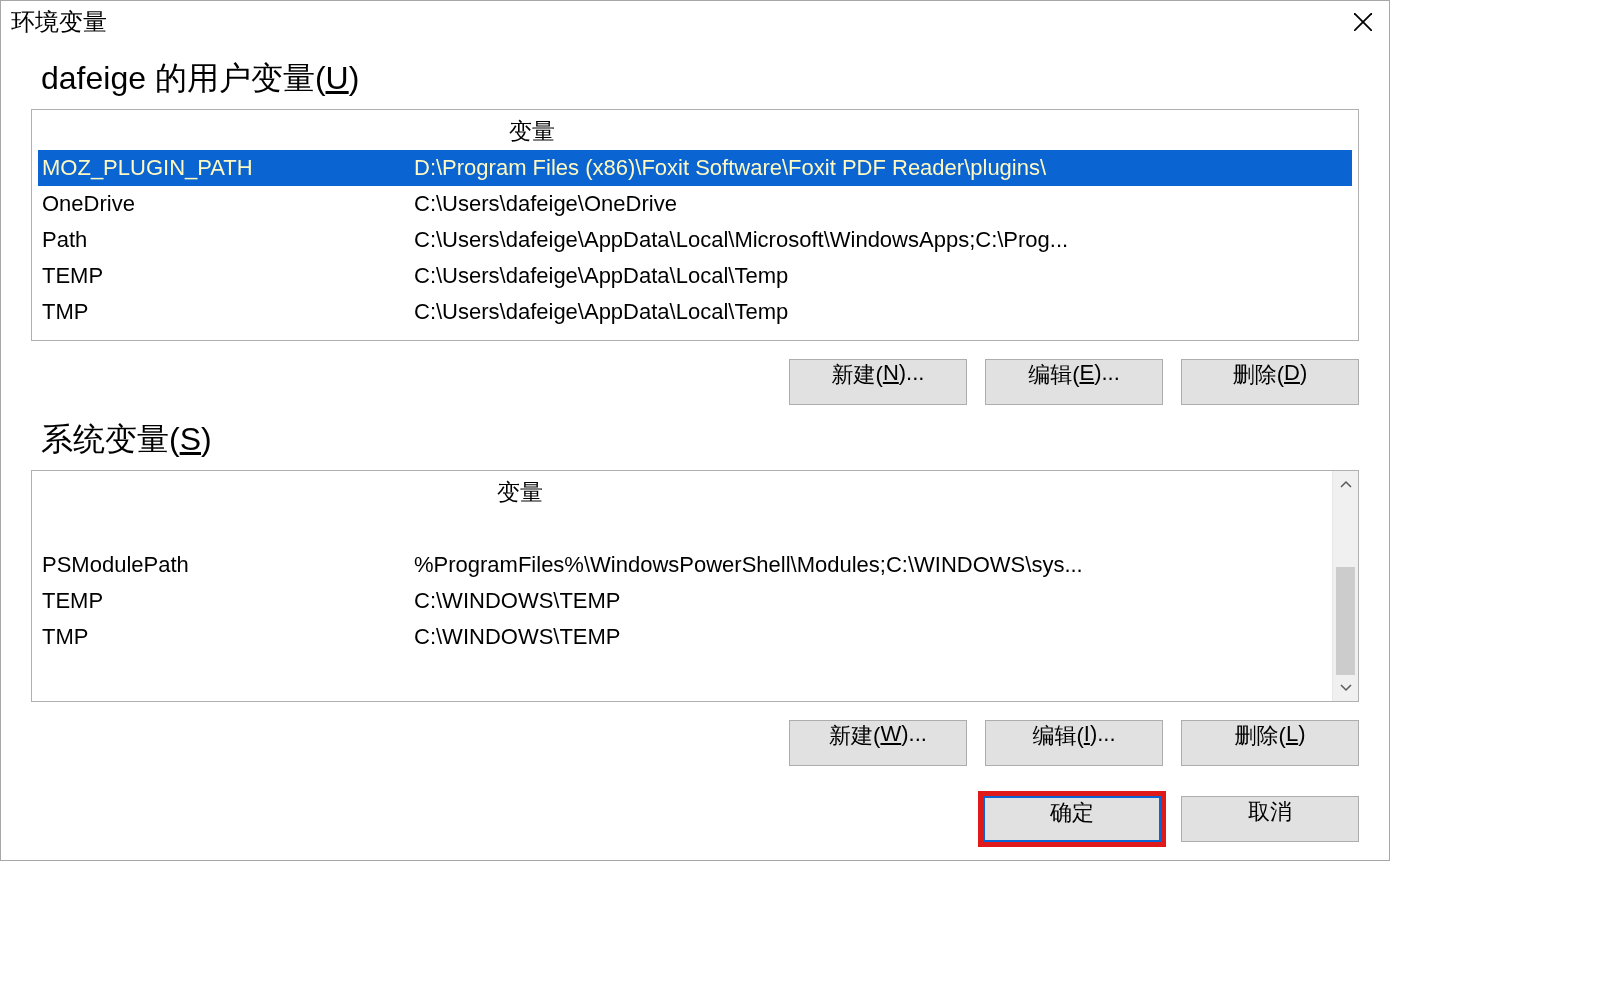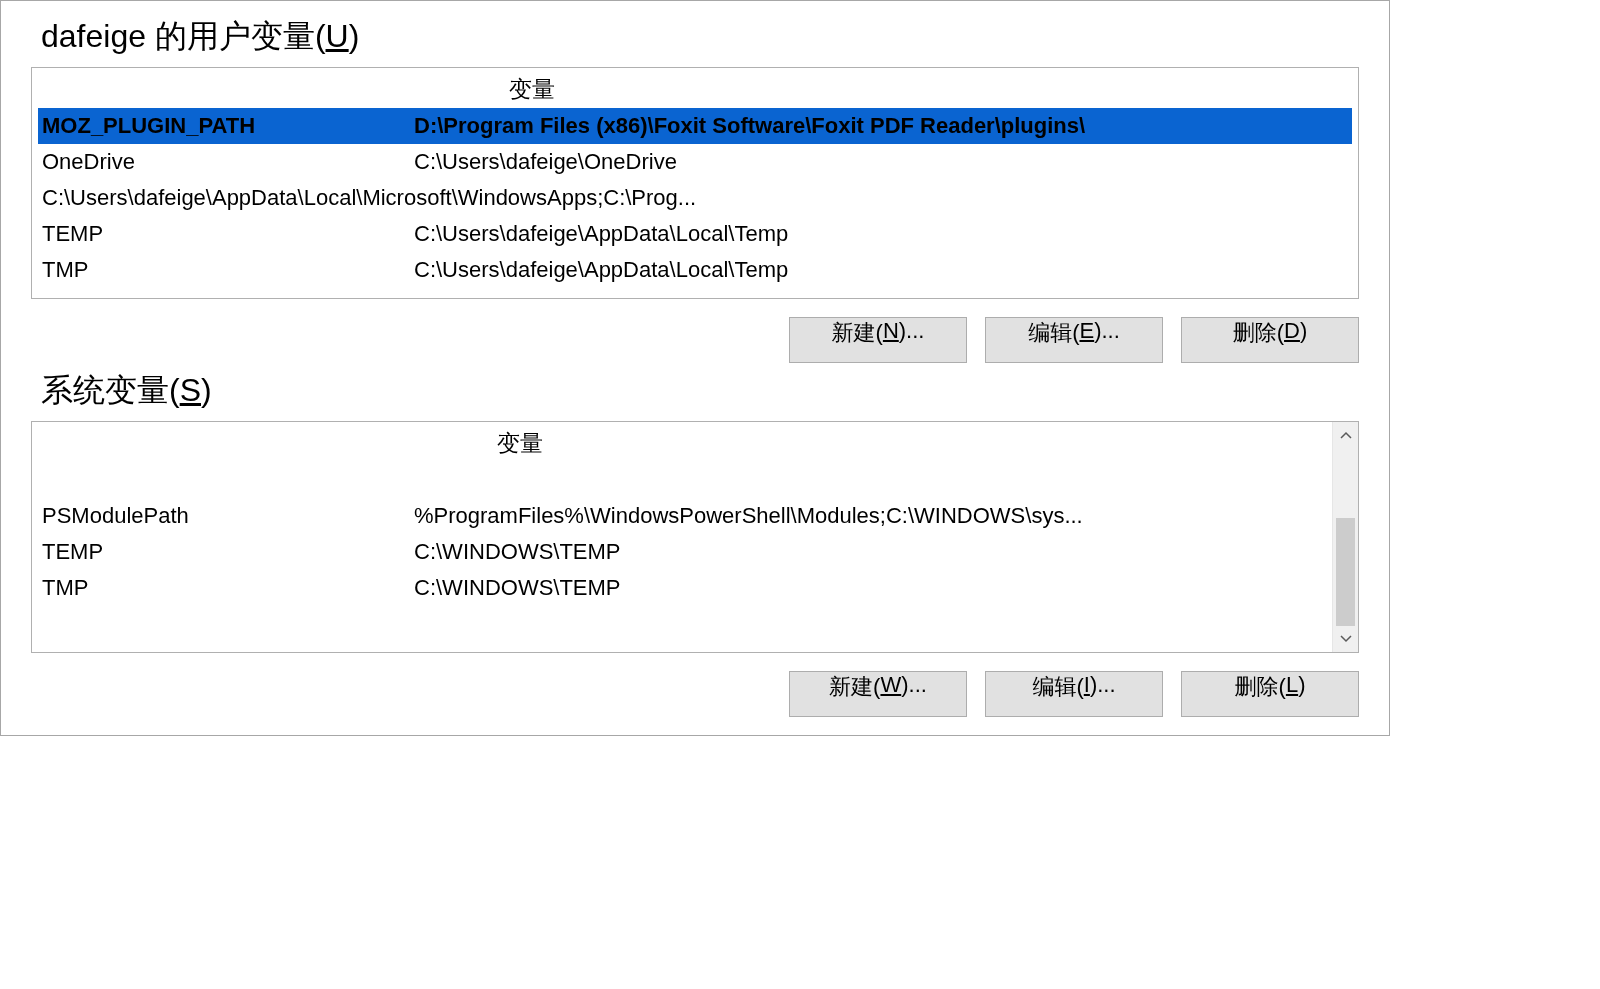--- a/index.html
+++ b/index.html
@@ -49,21 +49,21 @@
     padding: 4px 6px 2px 6px;
   }
   .row {
     display: flex;
     align-items: center;
     height: 36px;
     padding: 0 4px;
     white-space: nowrap;
     overflow: hidden;
   }
-  .row.selected { background: #0a64d1; color: #000000; font-weight: bold; }
+  .row.selected { background: #0a64d1; color: #fef9c3; }
   .col-var { width: 372px; flex: 0 0 372px; overflow: hidden; text-overflow: ellipsis; }
   .col-val { flex: 1 1 auto; overflow: hidden; text-overflow: ellipsis; }
   .header-row {
     display: flex;
     align-items: center;
     height: 36px;
     padding: 2px 4px 0 4px;
     font-size: 23px;
     flex-direction: column;
   }
@@ -111,20 +111,29 @@
     justify-content: flex-end;
     gap: 20px;
     margin: 30px 0 0 0;
   }
   .sys-list .listbox-inner { padding-right: 30px; }
 </style>
 </head>
 <body>
 
 <div class="dialog">
+  <div class="titlebar">
+    <span class="title">环境变量</span>
+    <div class="close-btn">
+      <svg viewBox="0 0 10 10">
+          <line x1="0" y1="0" x2="10" y2="10" stroke="#000" stroke-width="1"></line>
+          <line x1="10" y1="0" x2="0" y2="10" stroke="#000" stroke-width="1"></line>
+        </svg>
+    </div>
+  </div>
 
   <div class="body">
 
     <div class="group-label">
       <span>dafeige 的用户变量(</span><span class="underline-char">U</span><span>)</span>
     </div>
 
     <div class="listbox" style="height:232px;">
       <div class="listbox-inner">
         <div class="header-row">
@@ -134,20 +143,21 @@
         <div id="user-rows">
             <div class="row selected">
               <div class="col-var">MOZ_PLUGIN_PATH</div>
               <div class="col-val">D:\Program Files (x86)\Foxit Software\Foxit PDF Reader\plugins\</div>
             </div>
             <div class="row">
               <div class="col-var">OneDrive</div>
               <div class="col-val">C:\Users\dafeige\OneDrive</div>
             </div>
             <div class="row">
+              <div class="col-var">Path</div>
               <div class="col-val">C:\Users\dafeige\AppData\Local\Microsoft\WindowsApps;C:\Prog...</div>
             </div>
             <div class="row">
               <div class="col-var">TEMP</div>
               <div class="col-val">C:\Users\dafeige\AppData\Local\Temp</div>
             </div>
             <div class="row">
               <div class="col-var">TMP</div>
               <div class="col-val">C:\Users\dafeige\AppData\Local\Temp</div>
             </div>
@@ -166,21 +176,21 @@
           <span class="underline-char">E</span>
           <span>)...</span>
       </div>
       <div class="btn">
         <span>删除(</span>
           <span class="underline-char">D</span>
           <span>)</span>
       </div>
     </div>
 
-    <div class="group-label" style="margin-top:6px;">
+    <div class="group-label" style="margin-top:13px;">
       <span>系统变量(</span><span class="underline-char">S</span><span>)</span>
     </div>
 
     <div class="listbox sys-list" style="height:232px;">
       <div class="listbox-inner">
         <div class="header-row">
           <div class="col-var">变量</div>
           <div class="col-val">值</div>
         </div>
         <div id="system-rows">
@@ -226,15 +236,23 @@
           <span class="underline-char">I</span>
           <span>)...</span>
       </div>
       <div class="btn">
         <span>删除(</span>
           <span class="underline-char">L</span>
           <span>)</span>
       </div>
     </div>
 
+    <div class="footer-row">
+      <div class="btn default-focus highlight-red">
+        <span>确定</span>
+      </div>
+      <div class="btn">
+        <span>取消</span>
+      </div>
+    </div>
 
   </div>
 </div>
 
 </body></html>

